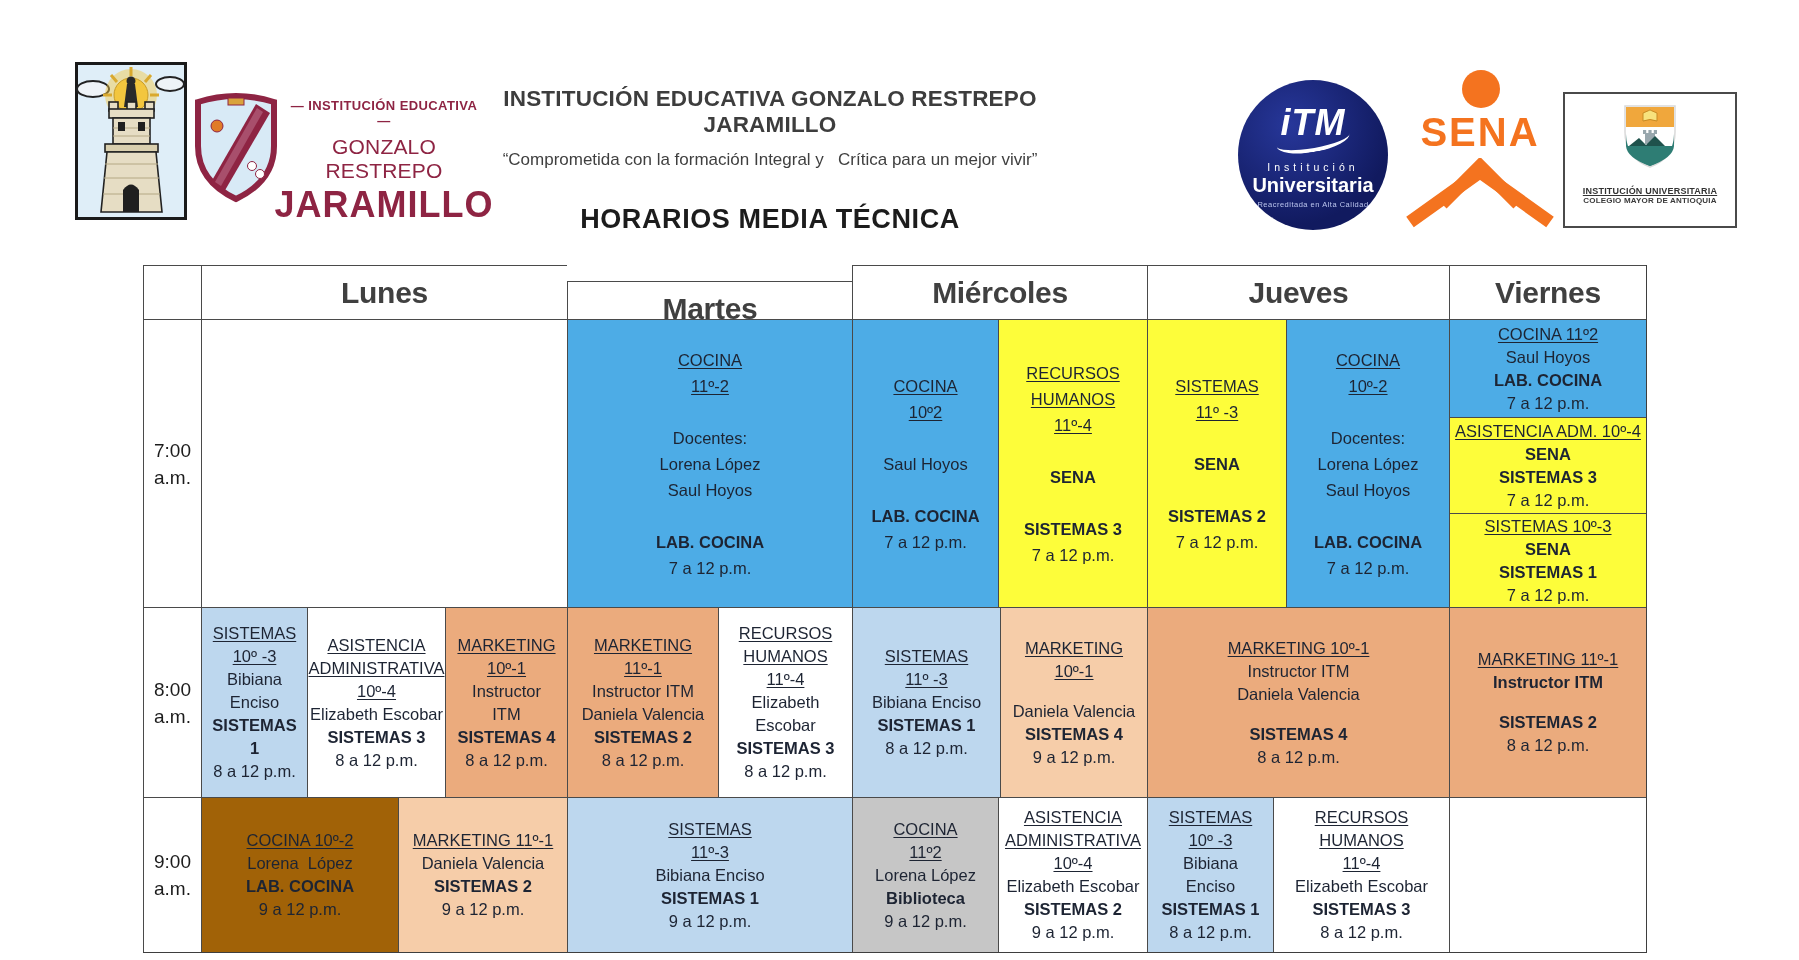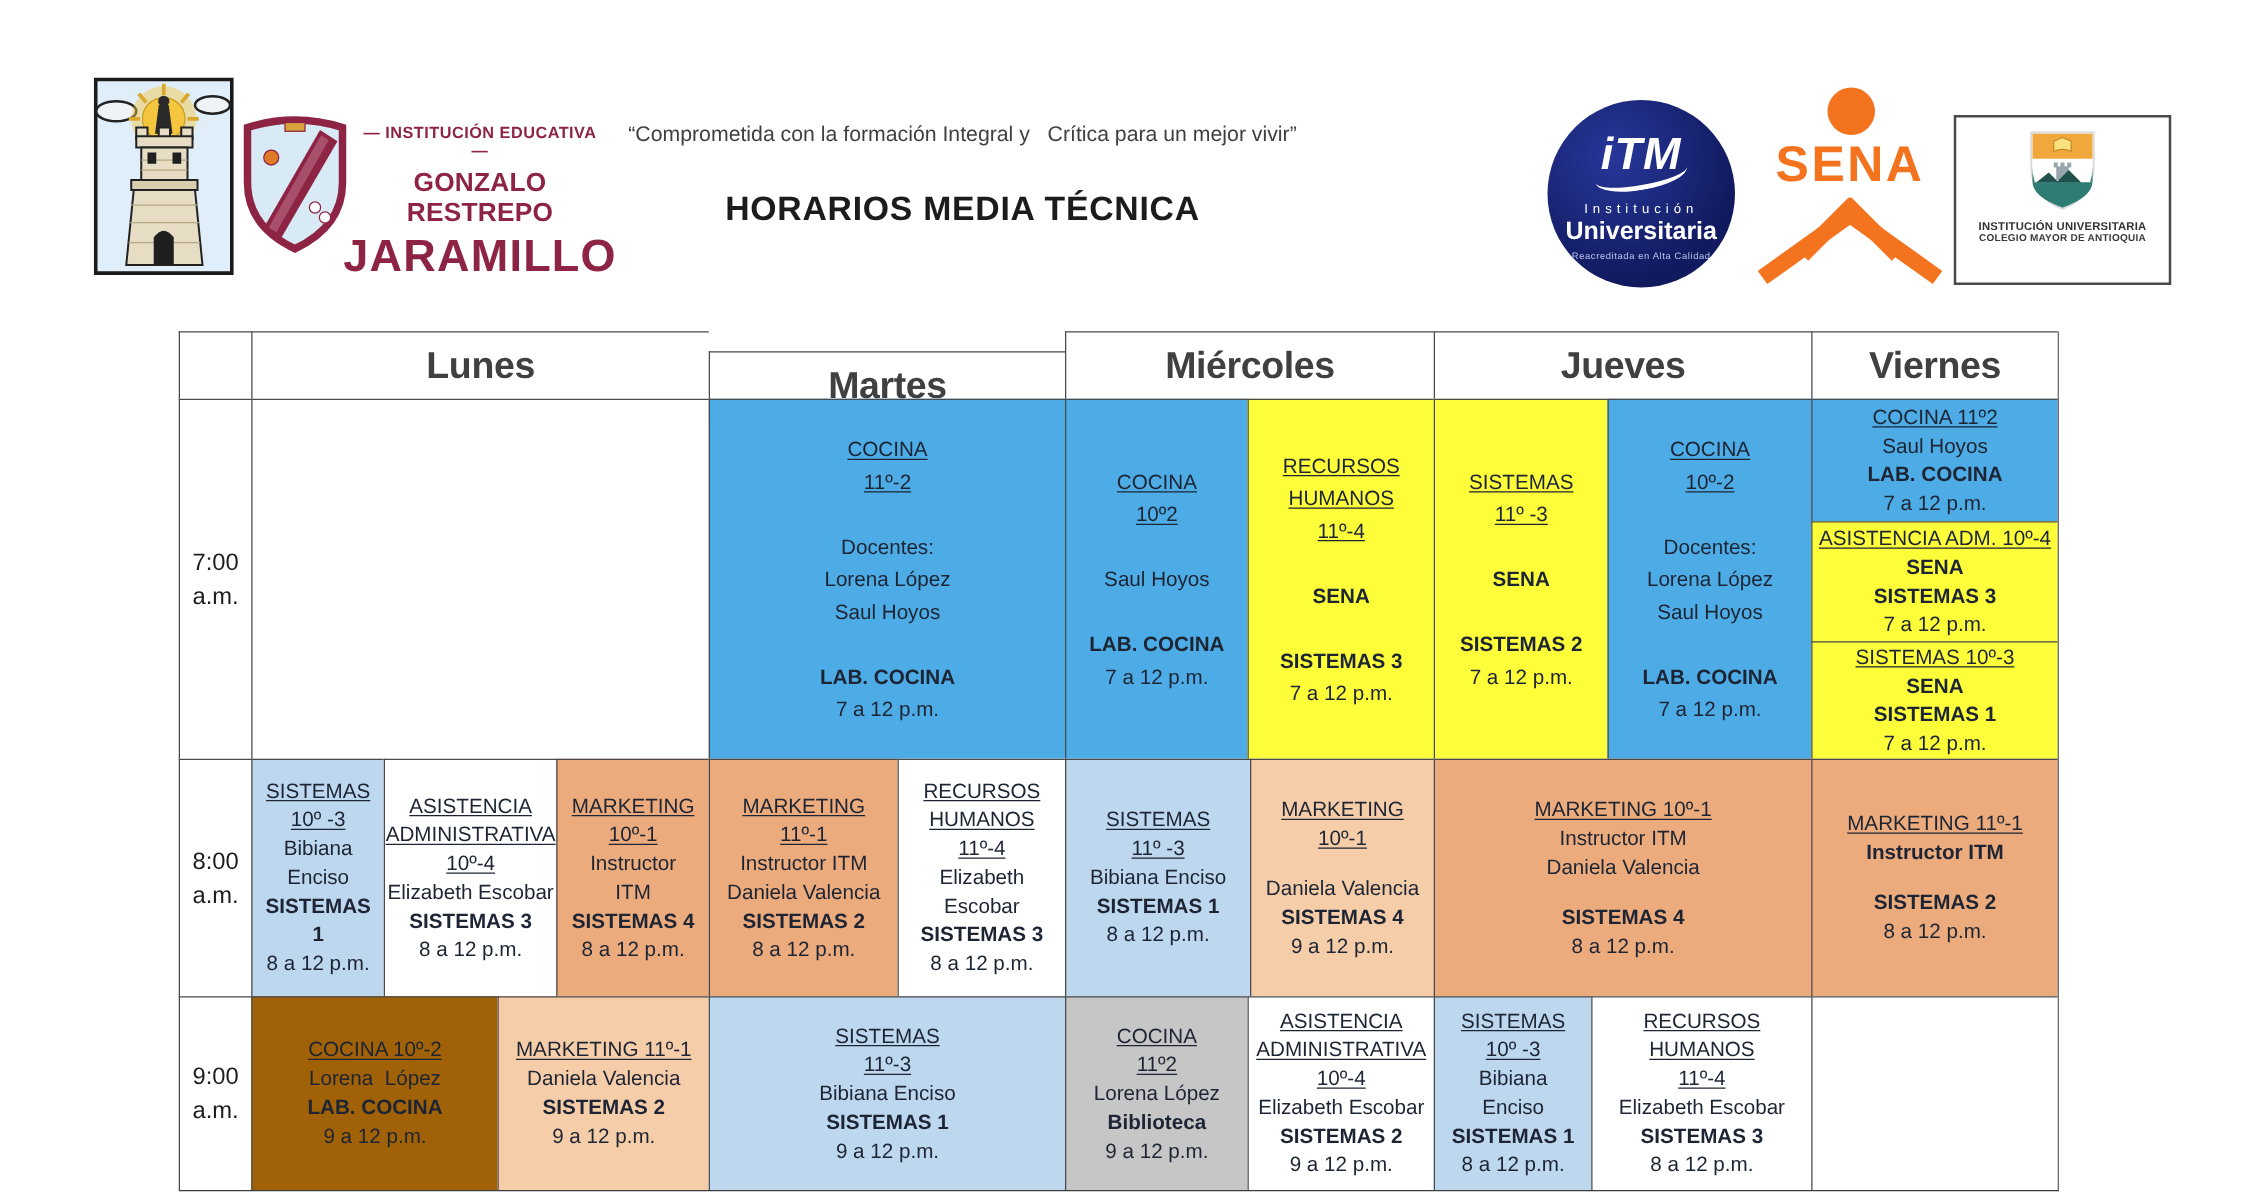--- a/index.html
+++ b/index.html
@@ -2,21 +2,21 @@
 <html><head>
 <meta charset="utf-8">
 <style>
   html,body{margin:0;padding:0;background:#fff;}
   .canvas{position:relative;width:1799px;height:960px;background:#ffffff;overflow:hidden;
           font-family:"Liberation Sans", sans-serif;color:#1d2433;}
   
   .hdr-el{position:absolute;}
   .wordmark{display:flex;flex-direction:column;align-items:center;text-align:center;color:#8E2443;}
   .wm1{font-size:13px;font-weight:bold;letter-spacing:.4px;}
-  .wm2{font-size:21px;font-weight:bold;margin-top:7px;letter-spacing:.2px;}
+  .wm2{font-size:21px;font-weight:normal;margin-top:7px;letter-spacing:.2px;}
   .wm3{font-size:36px;font-weight:bold;margin-top:1px;letter-spacing:1px;}
   .titleblock{left:440px;top:86px;width:660px;text-align:center;}
   .school-name{font-size:22.5px;font-weight:bold;color:#3d3d3d;letter-spacing:.2px;}
   .motto{font-size:17px;color:#3f3f3f;margin-top:12px;white-space:pre-wrap;}
   .page-title{font-size:27px;font-weight:bold;color:#1c1c1c;margin-top:34px;letter-spacing:.6px;}
   
   .itm{left:1238px;top:80px;width:150px;height:150px;border-radius:50%;
        background:radial-gradient(circle at 35% 30%, #27379A, #111A5F 70%);
        display:flex;flex-direction:column;align-items:center;justify-content:center;color:#fff;}
   .itm-word{font-size:36px;font-weight:bold;font-style:italic;letter-spacing:1px;}
@@ -27,21 +27,21 @@
   .itm-l3{font-size:7.5px;color:#bcc6ee;margin-top:3px;letter-spacing:.5px;}
   
   .sena{left:1396px;top:64px;width:168px;height:166px;color:#F4731F;}
   .sena-head{position:absolute;left:66px;top:6px;width:38px;height:38px;border-radius:50%;background:#F4731F;}
   .sena-word{position:absolute;left:0;top:46px;width:168px;text-align:center;
              font-size:40px;font-weight:bold;letter-spacing:2px;}
   .sena-fig{position:absolute;left:0;top:94px;}
   
   .colmayor{left:1563px;top:92px;width:174px;height:136px;border:2px solid #4a4a4a;background:#fff;
             box-sizing:border-box;display:flex;flex-direction:column;align-items:center;}
-  .cm-l1{font-size:9px;font-weight:bold;color:#333;margin-top:6px;letter-spacing:.2px;}
+  .cm-l1{font-size:9px;font-weight:bold;color:#333;margin-top:16px;letter-spacing:.2px;text-decoration:underline;}
   .cm-l2{font-size:8px;font-weight:bold;color:#3a3a3a;letter-spacing:.2px;}
   
   .sched{position:absolute;left:143px;top:265px;width:1503px;height:687px;
          border-right:1.6px solid #3e3e3e;border-bottom:1.6px solid #3e3e3e;box-sizing:content-box;}
   .cell{position:absolute;box-sizing:border-box;border-left:1.5px solid #4a4a4a;border-top:1.5px solid #4a4a4a;
         display:flex;flex-direction:column;justify-content:center;align-items:center;text-align:center;
         font-size:16.5px;line-height:23px;color:#1d2433;}
   .cell.roomy{line-height:26px;}
   .day-cell{font-size:30px;font-weight:bold;color:#404040;letter-spacing:-.3px;}
   .time-cell{font-size:19px;line-height:27px;color:#1c1c1c;}
@@ -108,20 +108,21 @@
     </svg>
   </div>
 
   <div class="hdr-el wordmark" style="left:284px;top:98px;width:200px;">
     <div class="wm1">— INSTITUCIÓN EDUCATIVA —</div>
     <div class="wm2">GONZALO RESTREPO</div>
     <div class="wm3">JARAMILLO</div>
   </div>
 
   <div class="hdr-el titleblock">
+    <div class="school-name">INSTITUCIÓN EDUCATIVA GONZALO RESTREPO JARAMILLO</div>
     <div class="motto">“Comprometida con la formación Integral y   Crítica para un mejor vivir”</div>
     <div class="page-title">HORARIOS MEDIA TÉCNICA</div>
   </div>
 
   <div class="hdr-el itm">
     <div class="itm-word">iTM</div>
     <div class="itm-swoosh"></div>
     <div class="itm-l1">Institución</div>
     <div class="itm-l2">Universitaria</div>
     <div class="itm-l3">Reacreditada en Alta Calidad</div>

